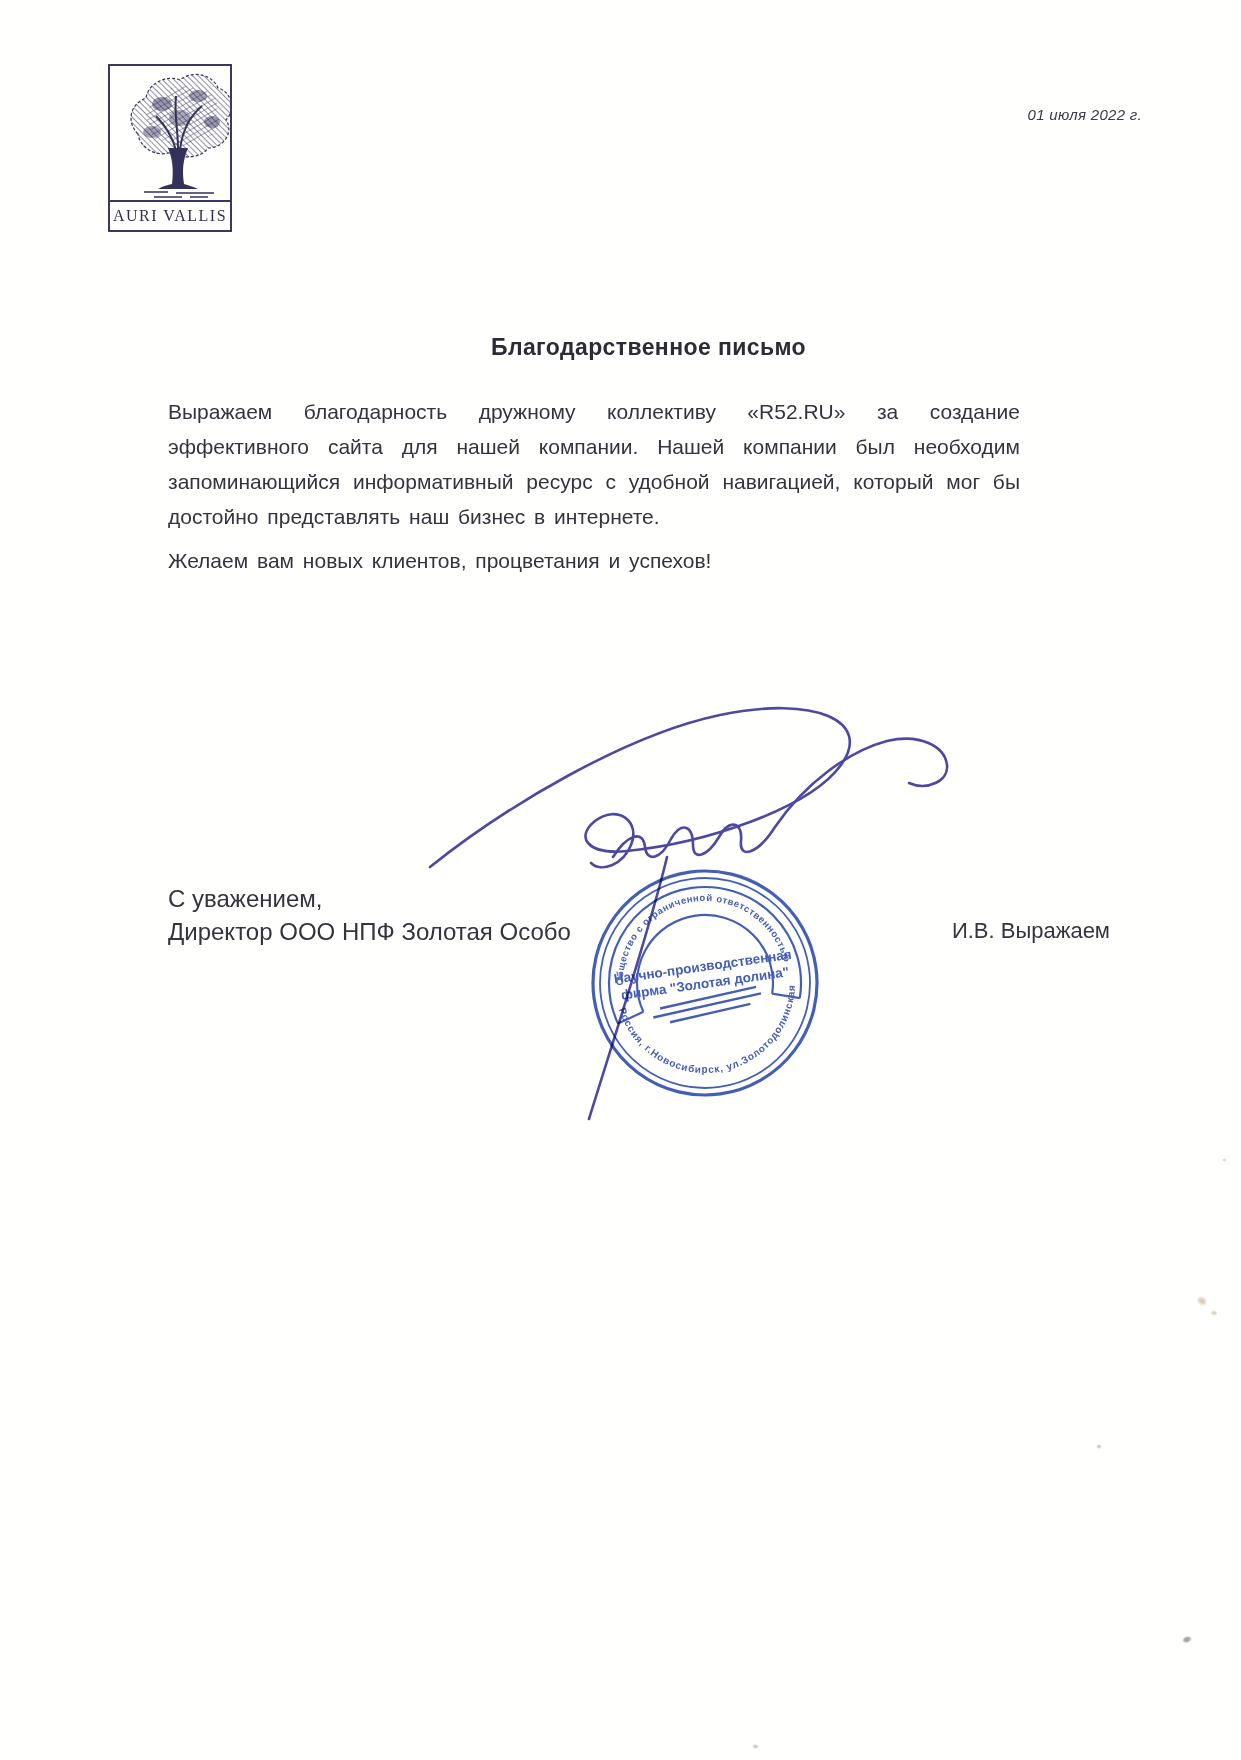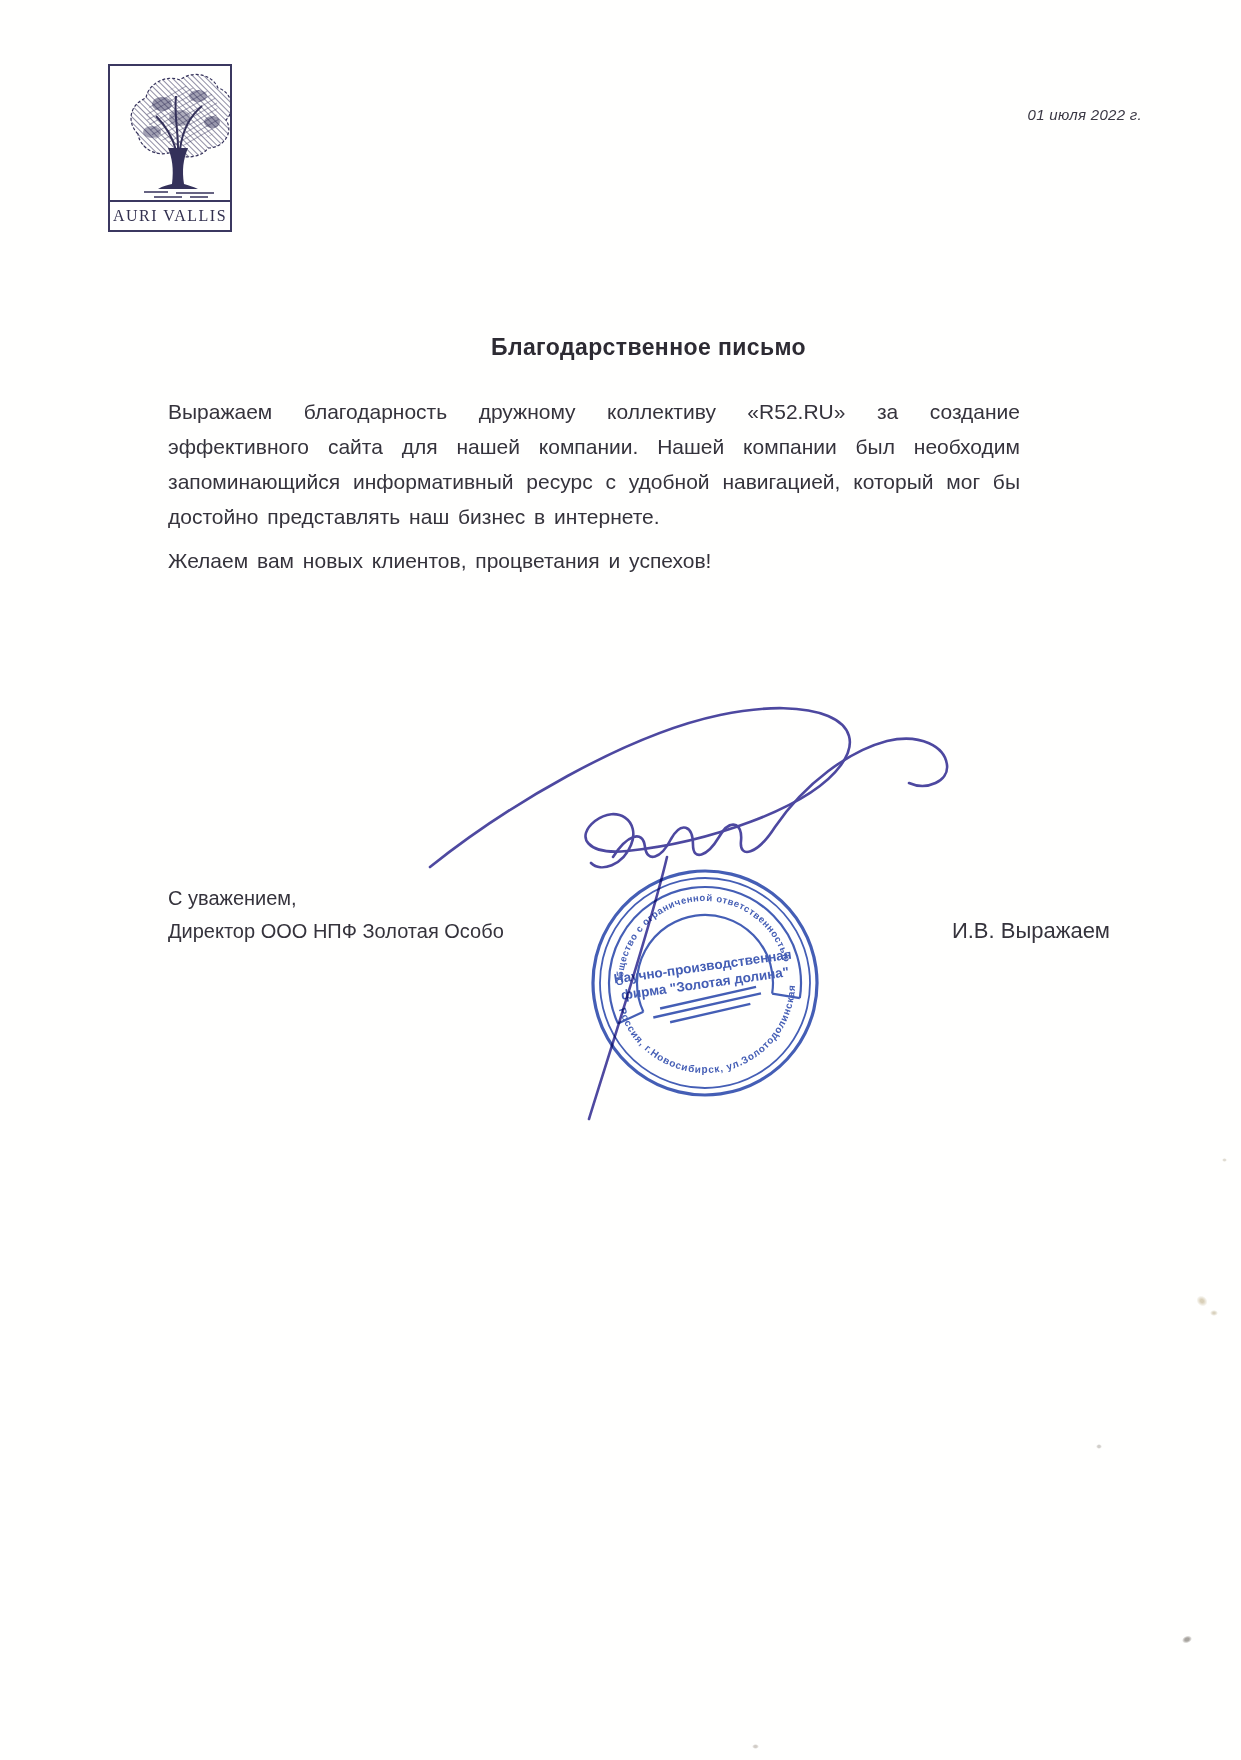--- a/index.html
+++ b/index.html
@@ -34,21 +34,21 @@
   }
   
   .body-text{
     position:absolute;left:168px;top:394px;width:852px;
     font-size:21px;line-height:35px;text-align:justify;word-spacing:3px;color:#35333c;
   }
   .body-text p{margin:0 0 9px 0;}
   
   .closing{
     position:absolute;left:168px;top:882px;
-    font-size:20px;line-height:33px;color:#35333c;
+    font-size:24px;line-height:33px;color:#35333c;
   }
   .signer-name{
     position:absolute;top:918px;right:131px;
     font-size:22px;color:#35333c;
   }
   
   .sig-svg{position:absolute;left:375px;top:695px;mix-blend-mode:multiply;}
   .stamp-svg{position:absolute;left:585px;top:863px;mix-blend-mode:multiply;opacity:.95;}
   
   .speck{position:absolute;border-radius:50%;}

